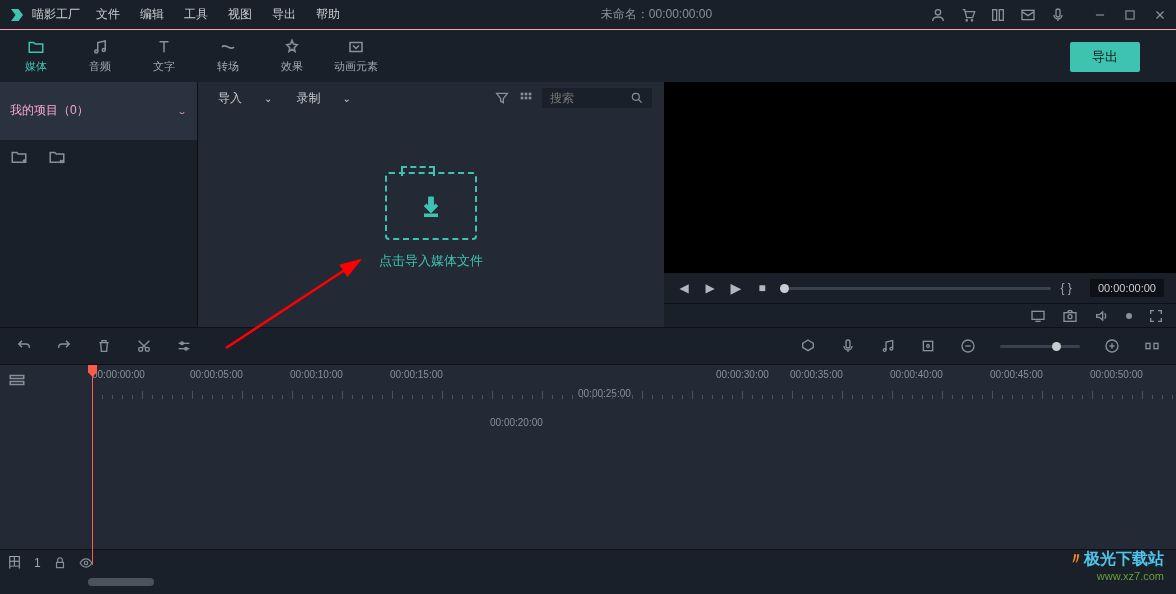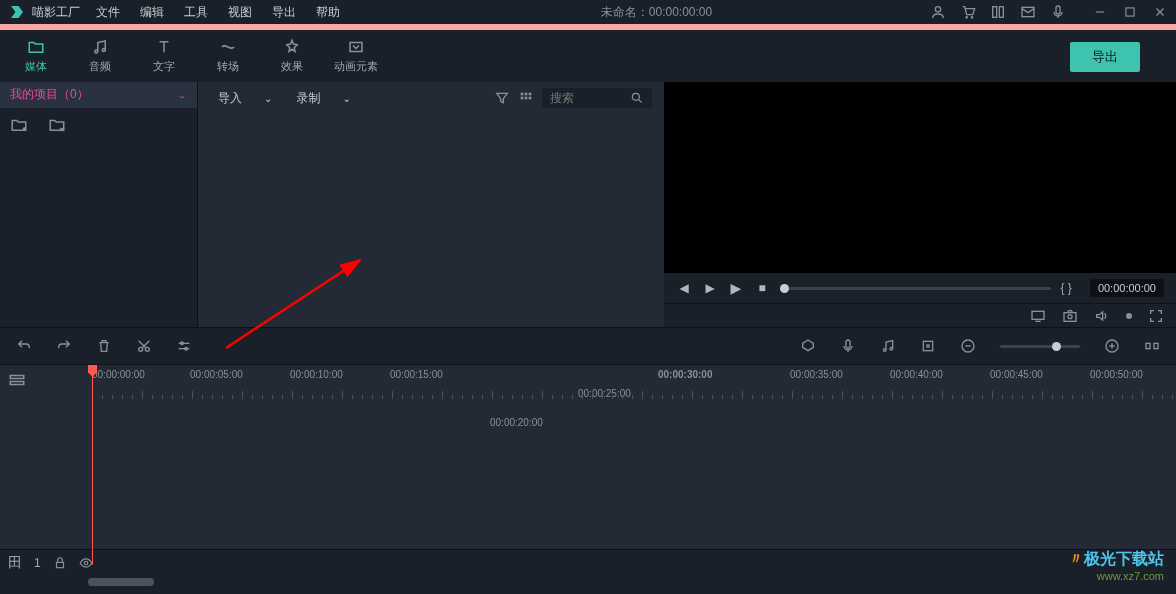--- a/index.html
+++ b/index.html
@@ -1,19 +1,19 @@
 <!DOCTYPE html>
 <html><head>
 <meta charset="utf-8">
 <style>
 * { margin: 0; padding: 0; box-sizing: border-box; font-family: "Microsoft YaHei", sans-serif; }
 body { width: 1176px; height: 594px; background: #1a2029; color: #a0a8b0; font-size: 12px; overflow: hidden; position: relative; }
 
 
-.titlebar { height: 30px; background: #1a2029; display: flex; align-items: center; padding: 0 8px; border-bottom: 6px solid #fca5a5; }
+.titlebar { height: 30px; background: #1a2029; display: flex; align-items: center; padding: 0 8px; border-bottom: 1px solid #fca5a5; }
 .logo { display: flex; align-items: center; gap: 6px; margin-right: 16px; }
 .logo-icon { width: 18px; height: 18px; }
 .logo-text { color: #c8cdd2; font-size: 12px; }
 .menu { display: flex; gap: 20px; }
 .menu-item { color: #c8cdd2; cursor: pointer; }
 .title-center { flex: 1; text-align: center; color: #8a9098; margin-left: 43px; }
 .title-right { display: flex; gap: 14px; align-items: center; }
 .title-icon { width: 16px; height: 16px; cursor: pointer; display: flex; align-items: center; justify-content: center; }
 .win-controls { display: flex; gap: 14px; margin-left: 12px; }
 
@@ -23,21 +23,21 @@
 .cat-tab.active { color: #3ec3b0; }
 .cat-tab-icon { width: 18px; height: 18px; }
 .cat-tab-label { font-size: 11px; }
 .export-btn { position: absolute; right: 36px; top: 12px; background: #3ec3b0; color: #0d1a1a; padding: 6px 22px; border-radius: 2px; font-size: 13px; cursor: pointer; border: none; }
 
 
 .main { display: flex; height: 245px; }
 
 
 .sidebar { width: 198px; background: #1a2029; display: flex; flex-direction: column; border-right: 1px solid #0d1117; }
-.sidebar-header { background: #2a3240; padding: 4px 10px; display: flex; justify-content: space-between; color: #ec4899; align-items: flex-end; }
+.sidebar-header { background: #2a3240; padding: 20px 10px; display: flex; justify-content: space-between; color: #f9a8d4; align-items: flex-end; }
 .sidebar-list { flex: 1; padding: 4px 0; }
 .sidebar-item { padding: 4px 10px 4px 22px; cursor: pointer; color: #c8cdd2; }
 .sidebar-item.level2 { padding-left: 10px; }
 .sidebar-footer { display: flex; gap: 20px; padding: 8px 10px; border-top: 1px solid #2a3240; }
 .sidebar-footer-icon { width: 18px; height: 18px; cursor: pointer; }
 
 
 .media-panel { flex: 1; background: #232a35; display: flex; flex-direction: column; max-width: 466px; }
 .media-toolbar { height: 32px; display: flex; align-items: center; gap: 8px; padding: 0 12px; background: #232a35; }
 .tb-btn { display: flex; align-items: center; gap: 6px; padding: 4px 8px; cursor: pointer; color: #c8cdd2; font-size: 12px; }
@@ -253,20 +253,30 @@
           <rect x="16" y="10" width="4" height="4"></rect>
         </svg>
       <div class="search-box">
         <input class="search-input" placeholder="搜索" style="">
         <svg width="14" height="14" viewBox="0 0 24 24" fill="none" stroke="#8a9098" stroke-width="2">
             <circle cx="10" cy="10" r="6"></circle>
             <line x1="15" y1="15" x2="20" y2="20"></line>
           </svg>
       </div>
     </div>
+    <div class="media-drop">
+      <div class="drop-folder">
+        <svg width="28" height="28" viewBox="0 0 24 24" fill="#3ec3b0">
+            <path d="M12 4v10M7 11l5 5 5-5M6 20h12" stroke="#3ec3b0" stroke-width="3" fill="none"></path>
+            <path d="M12 4v9" stroke="#3ec3b0" stroke-width="5"></path>
+            <path d="M6 12l6 6 6-6z"></path>
+          </svg>
+      </div>
+      <div class="drop-text">点击导入媒体文件</div>
+    </div>
   </div>
 
   <div class="preview">
     <div class="preview-video"></div>
     <div class="preview-controls">
       <span class="pc-btn">◀</span>
       <span class="pc-btn">▶</span>
       <span class="pc-btn" style="font-size:14px">▶</span>
       <span class="pc-btn">■</span>
       <div class="pc-track">
@@ -360,21 +370,21 @@
         <rect x="3" y="14" width="18" height="4"></rect>
       </svg>
     <div class="playhead"></div>
     <div id="ruler-marks">
         <div class="ruler-mark" style="left: 92px;">00:00:00:00</div>
         <div class="ruler-mark" style="left: 190px;">00:00:05:00</div>
         <div class="ruler-mark" style="left: 290px;">00:00:10:00</div>
         <div class="ruler-mark" style="left: 390px;">00:00:15:00</div>
         <div class="ruler-mark" style="left: 490px; margin-top: 48px;">00:00:20:00</div>
         <div class="ruler-mark" style="left: 578px; margin-top: 19px;">00:00:25:00</div>
-        <div class="ruler-mark" style="left: 658px; font-weight: bold;">00:00:30:00</div>
+        <div class="ruler-mark" style="left: 716px;">00:00:30:00</div>
         <div class="ruler-mark" style="left: 790px;">00:00:35:00</div>
         <div class="ruler-mark" style="left: 890px;">00:00:40:00</div>
         <div class="ruler-mark" style="left: 990px;">00:00:45:00</div>
         <div class="ruler-mark" style="left: 1090px;">00:00:50:00</div>
       </div>
     <div class="ruler-ticks" id="ruler-ticks">
         <div class="tick major" style="left: 12px;"></div>
         <div class="tick" style="left: 22px;"></div>
         <div class="tick" style="left: 32px;"></div>
         <div class="tick" style="left: 42px;"></div>

